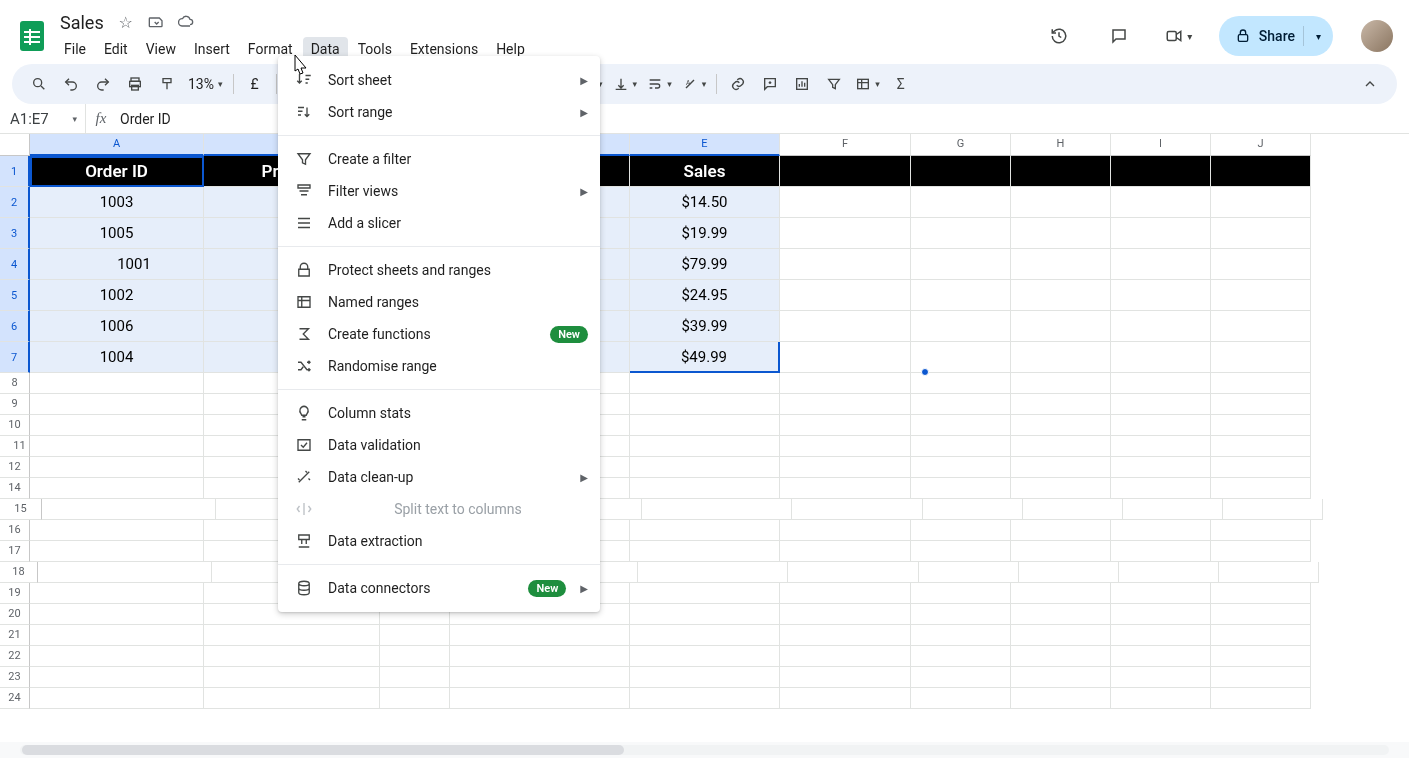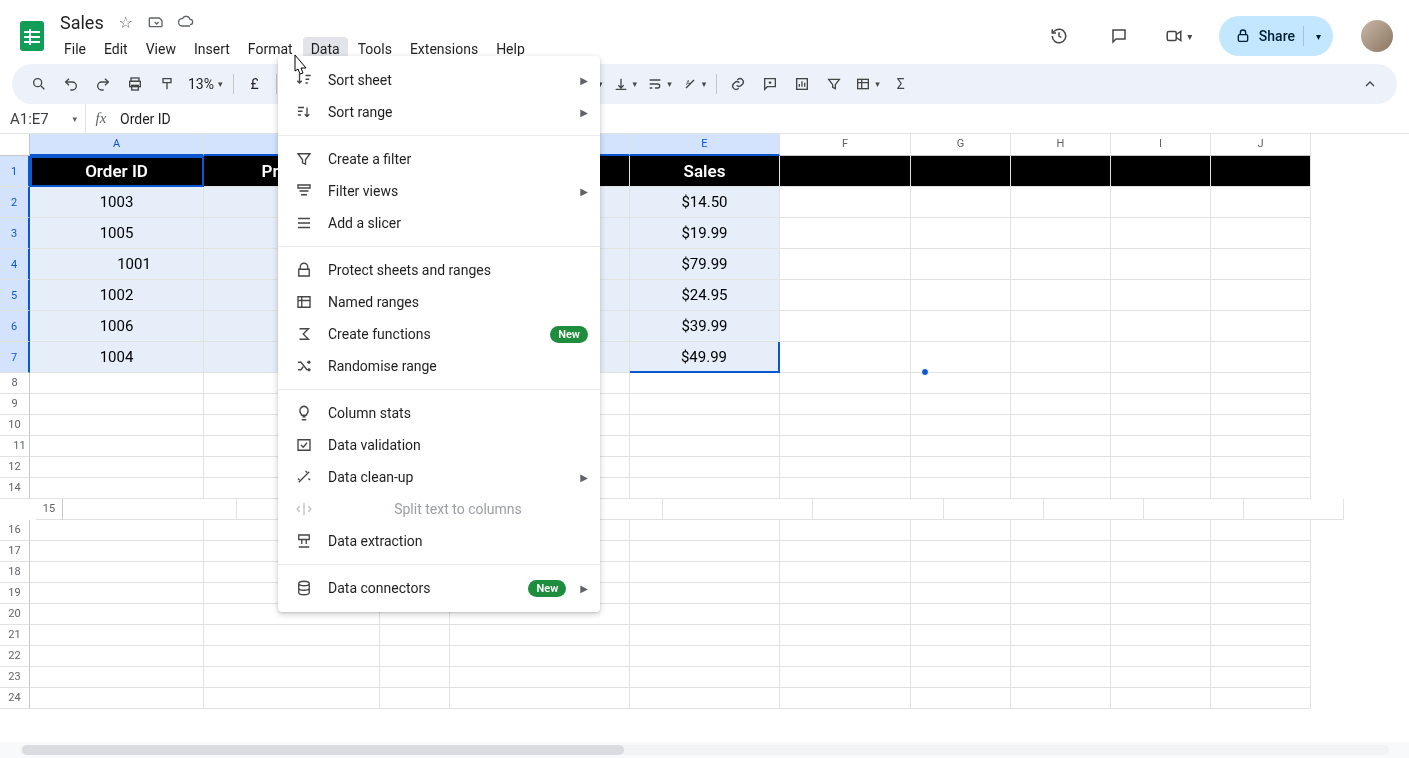--- a/index.html
+++ b/index.html
@@ -480,21 +480,21 @@
         <div class="cell" style="width: 70px;"></div>
         <div class="cell" style="width: 180px;"></div>
         <div class="cell" style="width: 150px;"></div>
         <div class="cell" style="width: 131px;"></div>
         <div class="cell" style="width: 100px;"></div>
         <div class="cell" style="width: 100px;"></div>
         <div class="cell" style="width: 100px;"></div>
         <div class="cell" style="width: 100px;"></div>
       </div>
       <div style="display: flex;">
-        <div class="row-header" style="width: 27px; margin-left: 36px;">15</div>
+        <div class="row-header" style="width: 42px;">15</div>
         <div class="cell" style="width: 174px;"></div>
         <div class="cell" style="width: 176px;"></div>
         <div class="cell" style="width: 70px;"></div>
         <div class="cell" style="width: 180px;"></div>
         <div class="cell" style="width: 150px;"></div>
         <div class="cell" style="width: 131px;"></div>
         <div class="cell" style="width: 100px;"></div>
         <div class="cell" style="width: 100px;"></div>
         <div class="cell" style="width: 100px;"></div>
         <div class="cell" style="width: 100px;"></div>
@@ -519,21 +519,21 @@
         <div class="cell" style="width: 70px;"></div>
         <div class="cell" style="width: 180px;"></div>
         <div class="cell" style="width: 150px;"></div>
         <div class="cell" style="width: 131px;"></div>
         <div class="cell" style="width: 100px;"></div>
         <div class="cell" style="width: 100px;"></div>
         <div class="cell" style="width: 100px;"></div>
         <div class="cell" style="width: 100px;"></div>
       </div>
       <div style="display: flex;">
-        <div class="row-header" style="width: 30px;">18</div>
+        <div class="row-header" style="width: 38px;">18</div>
         <div class="cell" style="width: 174px;"></div>
         <div class="cell" style="width: 176px;"></div>
         <div class="cell" style="width: 70px;"></div>
         <div class="cell" style="width: 180px;"></div>
         <div class="cell" style="width: 150px;"></div>
         <div class="cell" style="width: 131px;"></div>
         <div class="cell" style="width: 100px;"></div>
         <div class="cell" style="width: 100px;"></div>
         <div class="cell" style="width: 100px;"></div>
         <div class="cell" style="width: 100px;"></div>

